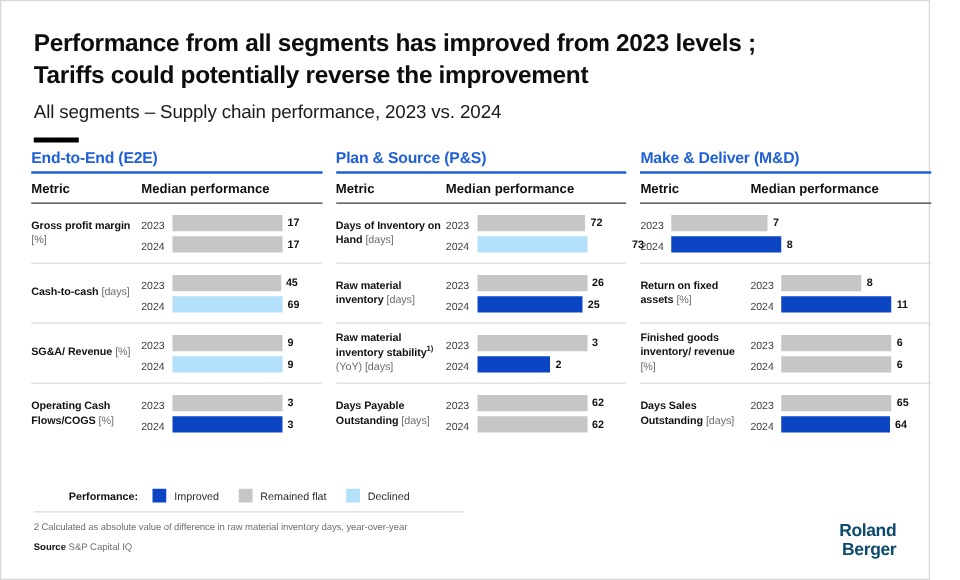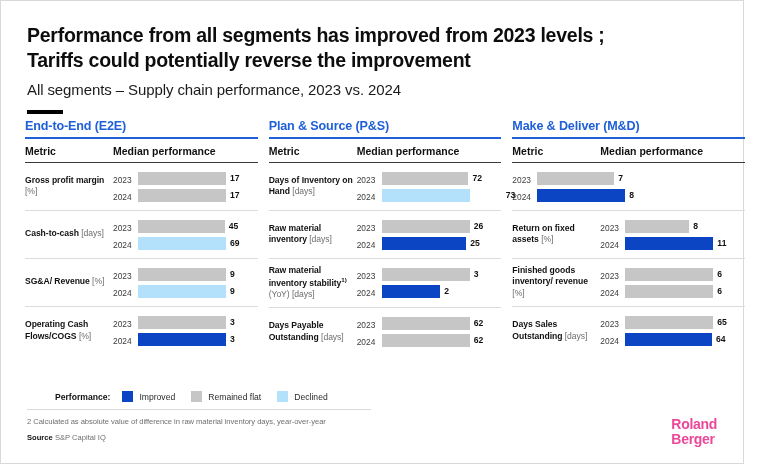--- a/index.html
+++ b/index.html
@@ -195,22 +195,22 @@
     color:#6f6f6f;
   }
   .source b { color:#111; }
 
   .logo {
     position:absolute;
     right:26px; bottom:16px;
     font-size:14px;
     font-weight:bold;
     line-height:1.08;
-    text-align:left;
-    color:#ec4899;
+    text-align:right;
+    color:#0c4a6e;
     letter-spacing:-0.3px;
   }
 </style>
 </head>
 <body>
 
 <div class="card">
 
   <div class="header">
     <div class="title">

